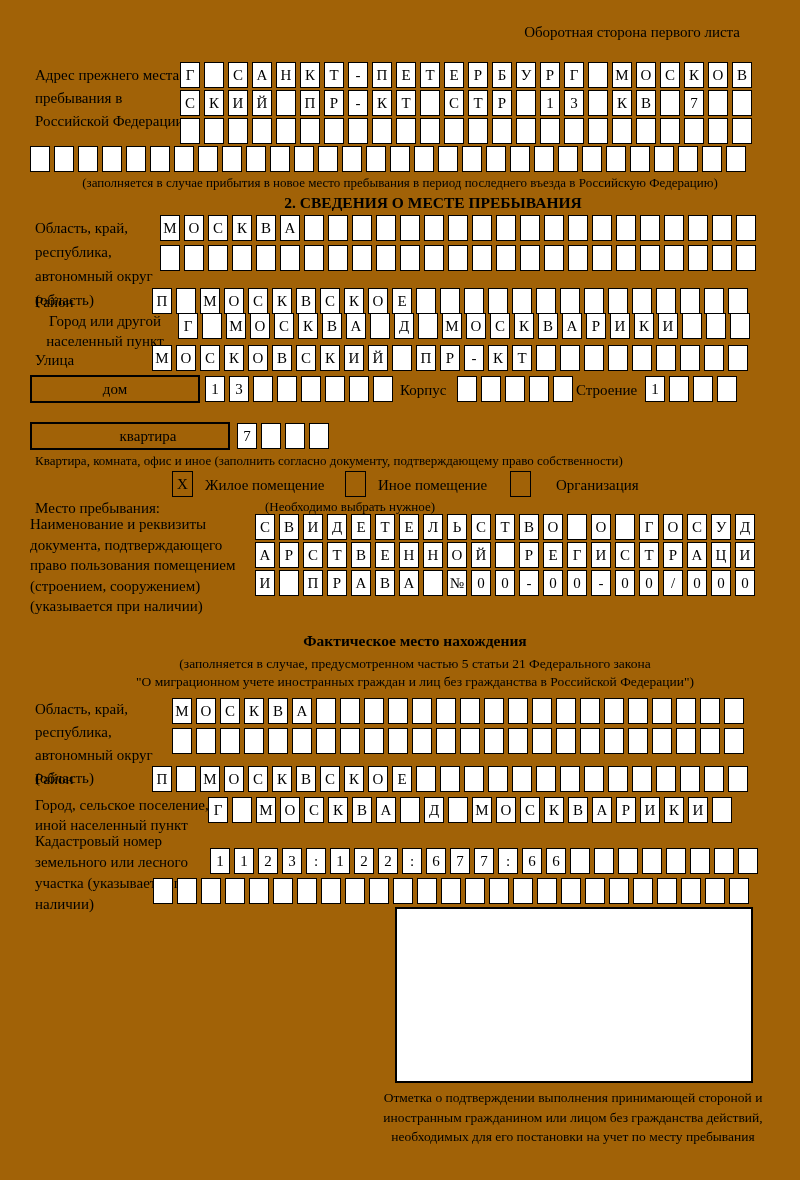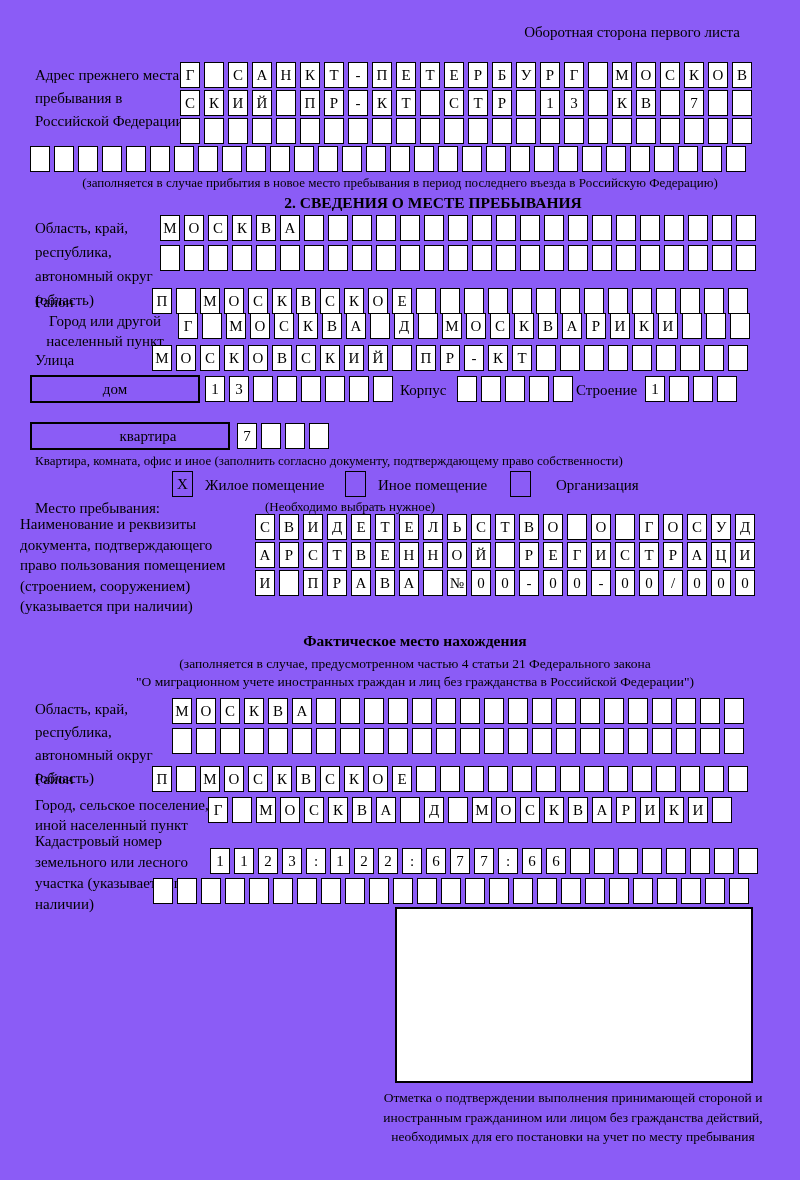--- a/index.html
+++ b/index.html
@@ -1,19 +1,19 @@
 <!DOCTYPE html>
 <html><head>
 <meta charset="utf-8">
 <style>
   * { margin:0; padding:0; box-sizing:border-box; }
   html,body { background:#fff; }
   .page {
     position:relative; width:800px; height:1180px; margin:0 auto;
-    background:#8b5cf6; color:#000;
+    background:#a16207; color:#000;
     font-family:"Liberation Serif", "DejaVu Serif", serif;
     overflow:hidden;
   }
   .lbl { position:absolute; font-size:15px; line-height:20px; color:#000; }
   .hint { position:absolute; font-size:13px; color:#000; white-space:nowrap; }
 
   .cellrow { position:absolute; display:flex; gap:4px; }
   .cell {
     flex:none; width:20px; height:26px; border:1.8px solid #000;
     display:flex; align-items:center; justify-content:center;
@@ -66,21 +66,21 @@
 
   .stay-label { top:498px; left:35px; }
   .stay-cb1 { top:471px; left:172px; }
   .stay-opt1 { top:475px; left:205px; }
   .stay-cb2 { top:471px; left:345px; }
   .stay-opt2 { top:475px; left:378px; }
   .stay-cb3 { top:471px; left:510px; }
   .stay-opt3 { top:475px; left:556px; }
   .stay-hint { top:499px; left:150px; width:400px; text-align:center; }
 
-  .doc-label { top:514px; left:20px; width:218px; line-height:20.5px; }
+  .doc-label { top:514px; left:30px; width:218px; line-height:20.5px; }
   .doc-r1 { top:514px; left:255px; }
   .doc-r2 { top:542px; left:255px; }
   .doc-r3 { top:570px; left:255px; }
 
   .h3 { position:absolute; top:632px; left:30px; width:770px; text-align:center; font-size:15.5px; font-weight:bold; }
   .s3-note1 { top:656px; left:30px; width:770px; text-align:center; font-size:13.5px; }
   .s3-note2 { top:674px; left:30px; width:770px; text-align:center; font-size:13.5px; }
 
   
   .s3-region-label { top:698px; left:35px; width:135px; line-height:23px; }
@@ -471,21 +471,21 @@
       <span class="cell">-</span>
       <span class="cell">0</span>
       <span class="cell">0</span>
       <span class="cell">/</span>
       <span class="cell">0</span>
       <span class="cell">0</span>
       <span class="cell">0</span>
     </div>
 
   <div class="h3">Фактическое место нахождения</div>
-  <div class="hint s3-note1">(заполняется в случае, предусмотренном частью 4 статьи 21 Федерального закона</div>
+  <div class="hint s3-note1">(заполняется в случае, предусмотренном частью 5 статьи 21 Федерального закона</div>
   <div class="hint s3-note2">"О миграционном учете иностранных граждан и лиц без гражданства в Российской Федерации")</div>
 
   <div class="lbl s3-region-label">Область, край, республика, автономный округ (область)</div>
   <div class="cellrow s3-region-r1">
       <span class="cell">М</span>
       <span class="cell">О</span>
       <span class="cell">С</span>
       <span class="cell">К</span>
       <span class="cell">В</span>
       <span class="cell">А</span>

